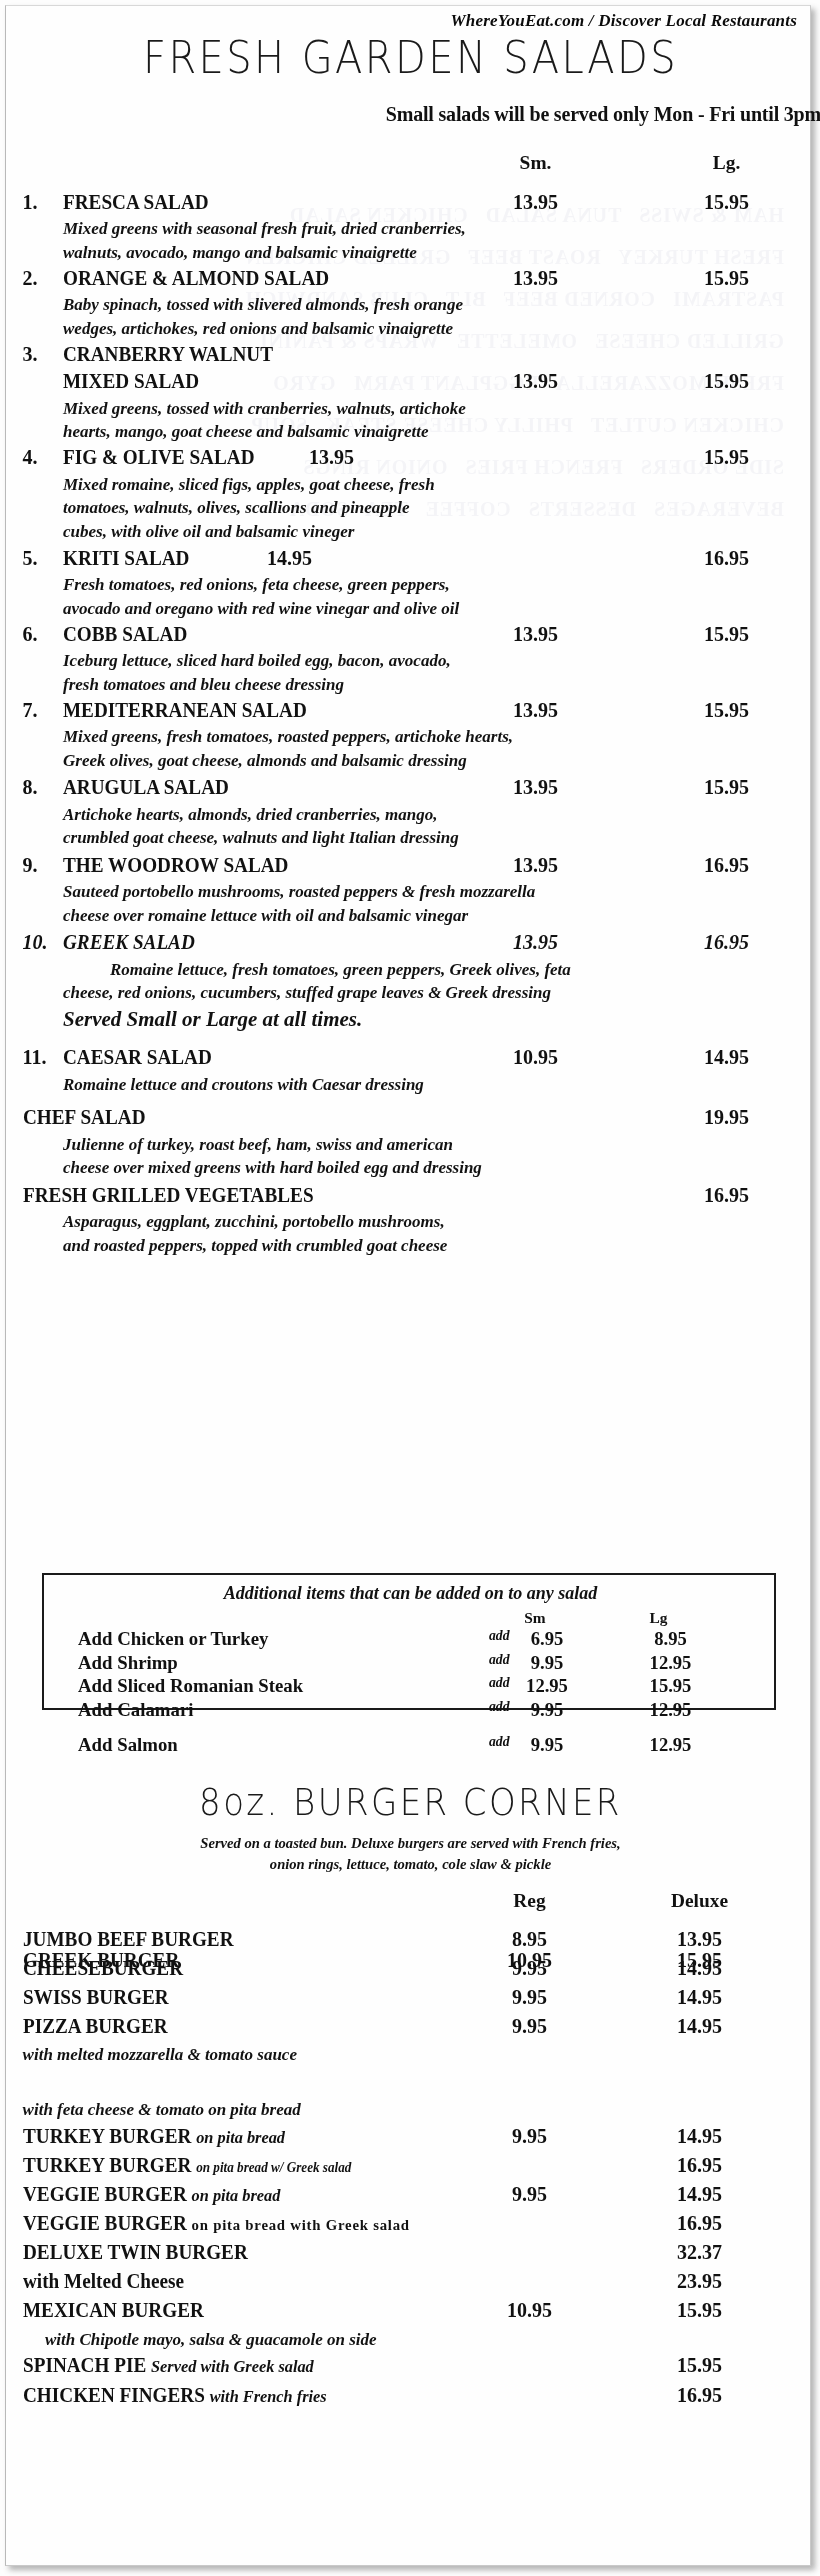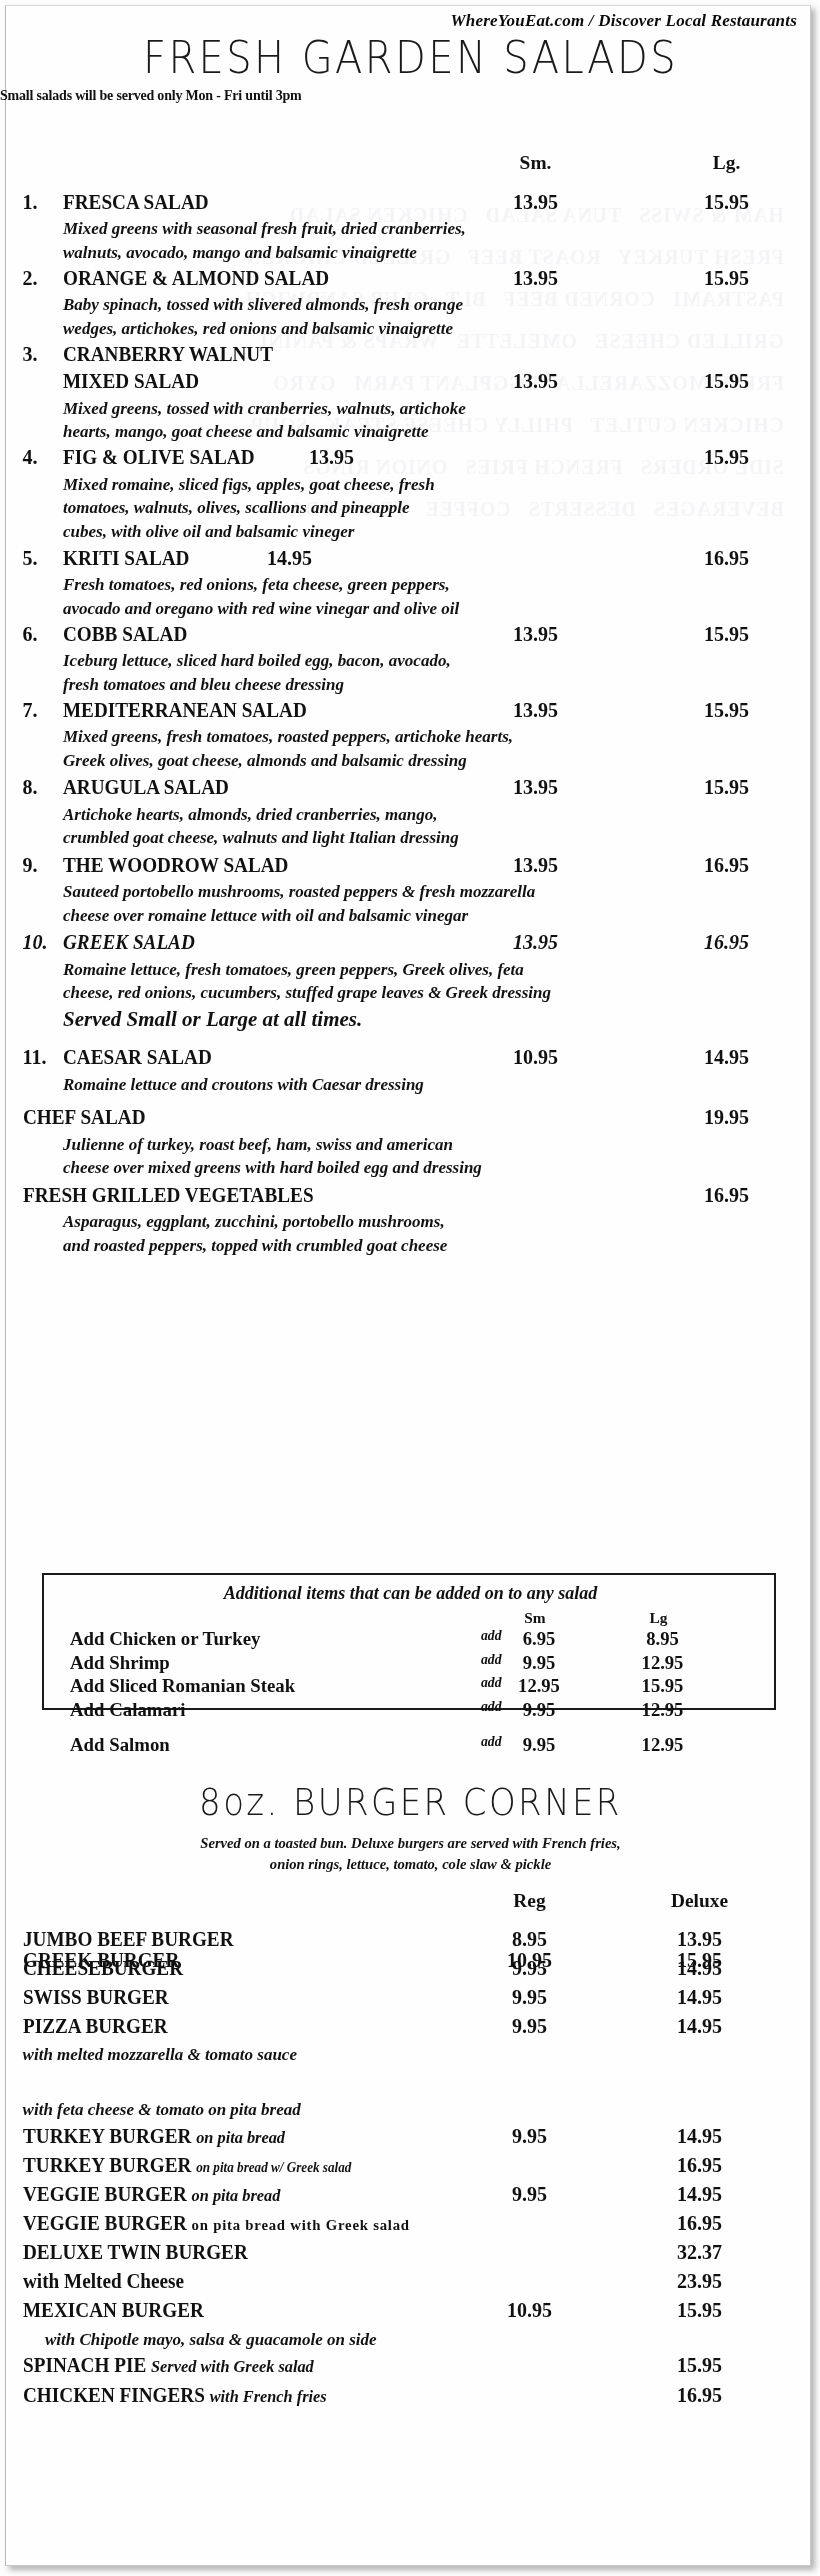--- a/index.html
+++ b/index.html
@@ -89,24 +89,24 @@
     position: absolute;
     left: 0; right: 0;
     top: 36px;
     font-size: 40px;
     line-height: 42px;
     transform: scaleY(1.12);
   }
   .salads-sub {
     position: absolute;
     left: 0; right: 0;
-    top: 88px;
-    text-align: left;
-    font-weight: bold;
-    font-size: 14px;
+    top: 103px;
+    text-align: right;
+    font-weight: bold;
+    font-size: 20px;
     letter-spacing: -0.2px;
   }
 
   .burger-title {
     position: absolute;
     left: 0; right: 0;
     top: 1784px;
     font-size: 34px;
     line-height: 37px;
     transform: scaleY(1.12);
@@ -228,21 +228,21 @@
     font-size: 18px;
   }
   .addcolhead {
     position: absolute;
     font-weight: bold;
     font-size: 15.4px;
     text-align: center;
   }
   .addrow {
     position: absolute;
-    left: 4px;
+    left: 12px;
     width: 667px;
     height: 21px;
   }
   .addname {
     position: absolute;
     left: 66px;
     font-weight: bold;
     font-size: 19.4px;
     white-space: nowrap;
     transform: scaleX(0.97);
@@ -373,21 +373,21 @@
     </div>
     <div class="desc" style="top:881px;">Sauteed portobello mushrooms, roasted peppers &amp; fresh mozzarella</div>
     <div class="desc" style="top:905px;">cheese over romaine lettuce with oil and balsamic vinegar</div>
 
     <div class="row" style="top:931px;font-style:italic;">
       <div class="num">10.</div>
       <div class="name">GREEK SALAD</div>
       <div class="price p-sm">13.95</div>
       <div class="price p-lg">16.95</div>
     </div>
-    <div class="desc" style="top:959px;">Romaine lettuce, fresh tomatoes, green peppers, Greek olives, feta</div>
+    <div class="desc" style="top:959px;margin-left:47px;">Romaine lettuce, fresh tomatoes, green peppers, Greek olives, feta</div>
     <div class="desc" style="top:982px;">cheese, red onions, cucumbers, stuffed grape leaves &amp; Greek dressing</div>
 
     <div class="note" style="top:1007px;">Served Small or Large at all times.</div>
 
     <div class="row" style="top:1046px;">
       <div class="num">11.</div>
       <div class="name">CAESAR SALAD</div>
       <div class="price p-sm">10.95</div>
       <div class="price p-lg">14.95</div>
     </div>

